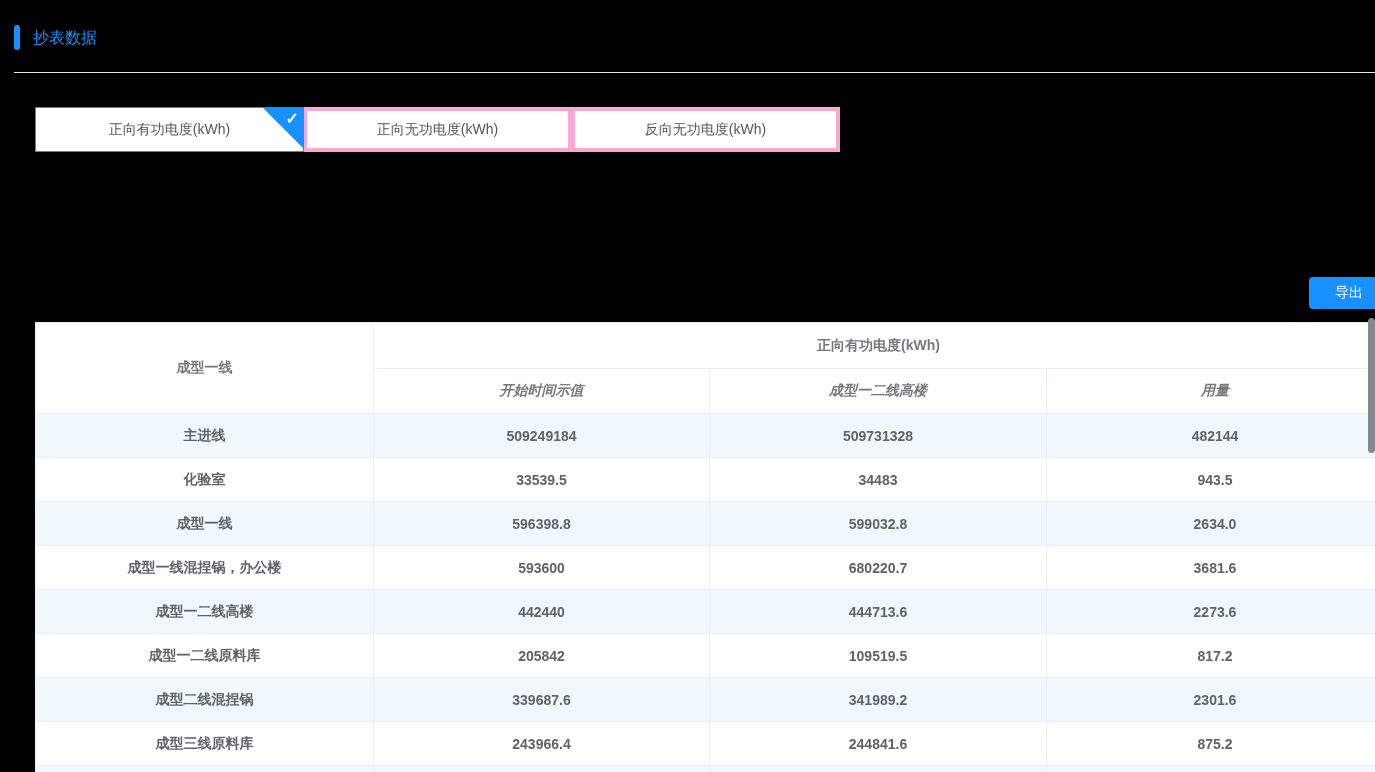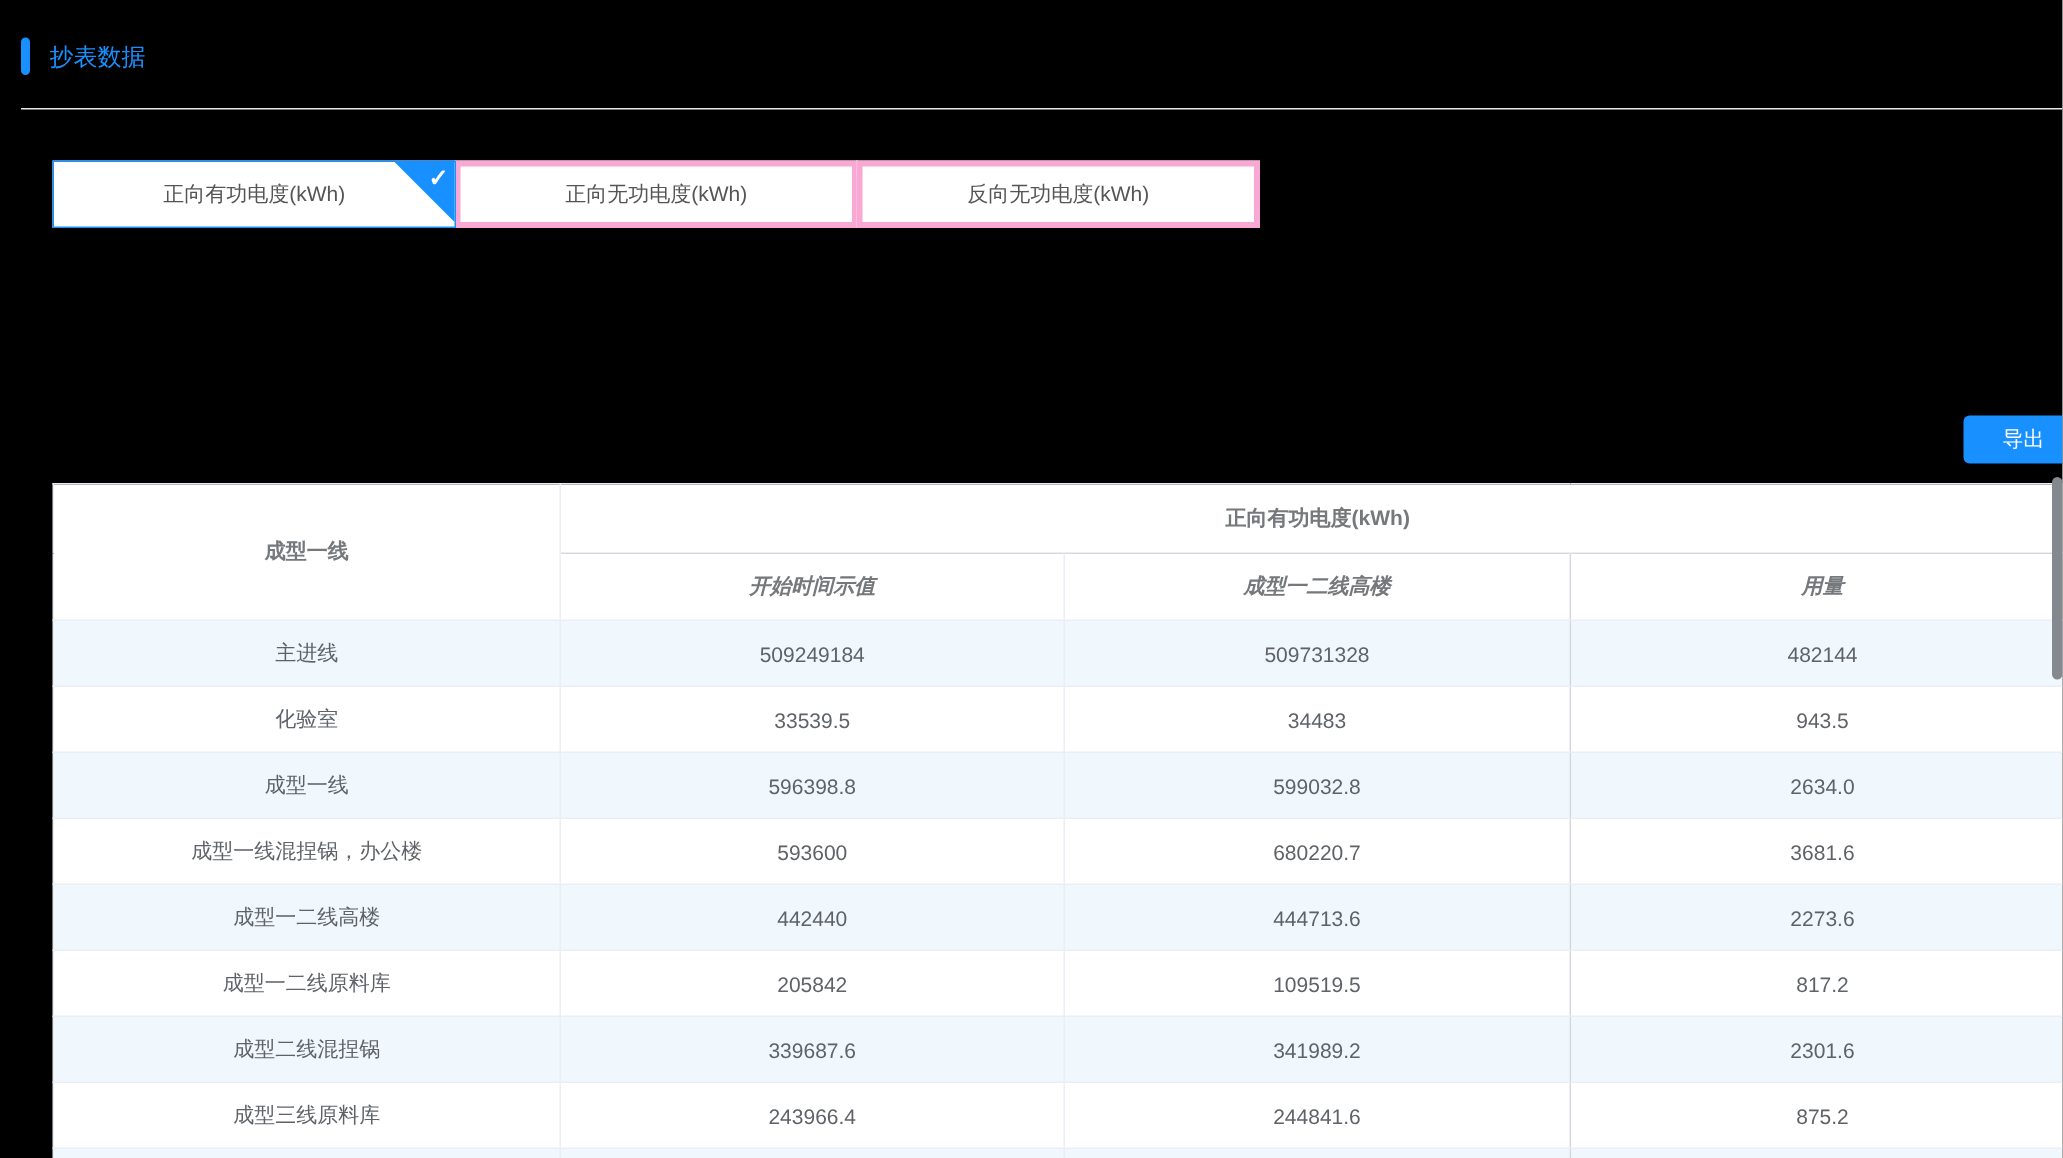--- a/index.html
+++ b/index.html
@@ -35,21 +35,21 @@
   .export-btn { position:absolute; top:277px; right:-14px; width:80px; height:32px; background:#1890ff;
                 color:#fff; border:none; border-radius:4px; font-size:14px; cursor:pointer;
                 font-family:"Liberation Sans", sans-serif; }
 
   
   .data-table { position:absolute; left:35px; top:322px; width:1348px; border-collapse:collapse; table-layout:fixed; }
   .data-table th, .data-table td { border:1px solid #ebeef5; text-align:center; font-size:14px; }
   .data-table th { color:#76797c; font-weight:700; background:#fff; }
   .data-table thead tr.group-row th { height:46px; }
   .data-table thead tr.sub-row th { height:45px;font-style:italic; }
-  .data-table td { height:44px; color:#5f6368; font-weight:400; }
+  .data-table td { height:44px; color:#5f6368; font-weight:700; }
   .data-table tbody tr:nth-child(odd) td { background:#f0f7fd; }
   .data-table tbody tr:nth-child(even) td { background:#fff; }
   .col-device { width:338px; }
   .col-start  { width:336px; }
   .col-end    { width:337px; }
   .col-usage  { width:337px; }
 
   
   .scrollbar-thumb { position:absolute; right:0; top:318px; width:7px; height:135px;
                      background:#84888f; border-radius:4px; cursor:pointer; }

